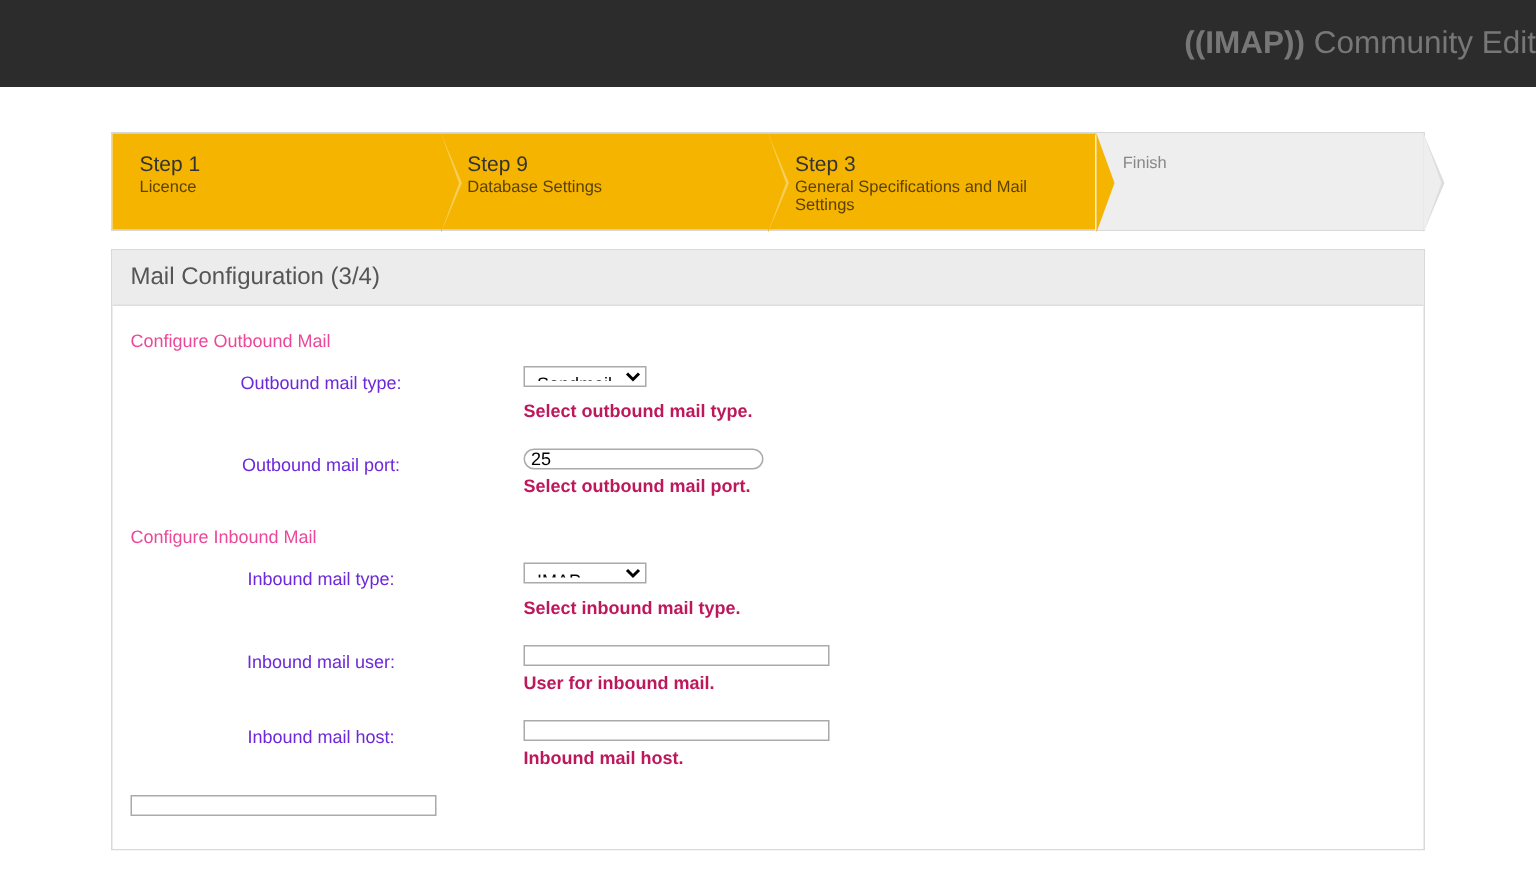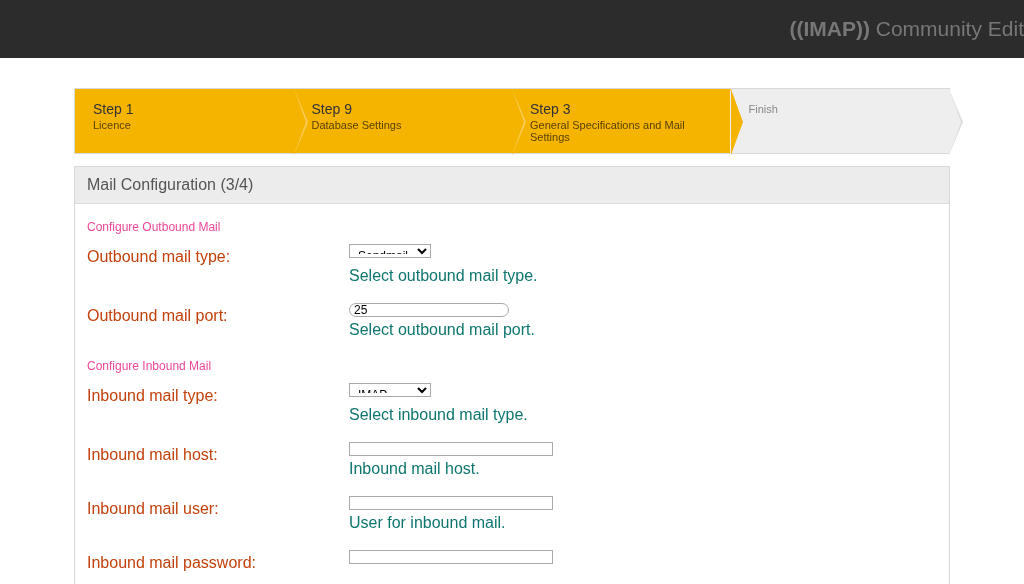--- a/index.html
+++ b/index.html
@@ -102,31 +102,32 @@
     color: #ec4899;
     margin: 6px 0 10px 0;
   }
   .frow {
     display: flex;
     align-items: flex-start;
     margin-bottom: 4px;
   }
   .flabel {
     width: 262px;
-    text-align: left;
-    color: #c2410c;
-    font-size: 16px;
+    text-align: center;
+    color: #6d28d9;
+    font-size: 12px;
     padding-top: 4px;
     padding-right: 8px;
   }
   .fctrl { flex: 1; }
   .hint {
-    color: #0f766e;
-    font-size: 16px;
+    color: #be185d;
+    font-size: 12px;
     margin: 4px 0 14px 0;
+    font-weight: bold;
   }
   select, input[type=text], input[type=password] {
     border: 1px solid #aaa;
     padding: 3px 4px;
     font-size: 12px;
     height: 14px;
     background: #fff;
   }
   select { width: 82px; }
   .w-port { width: 160px; border-radius: 10px; }
@@ -199,37 +200,36 @@
         <div class="flabel">Inbound mail type:</div>
         <div class="fctrl">
           <select>
             <option>IMAP</option>
           </select>
           <div class="hint">Select inbound mail type.</div>
         </div>
       </div>
 
       <div class="frow">
+        <div class="flabel">Inbound mail user:</div>
+        <div class="fctrl">
+          <input type="text" class="w-wide" value="" style="">
+          <div class="hint">User for inbound mail.</div>
+        </div>
+      </div>
+
+      <div class="frow">
         <div class="flabel">Inbound mail host:</div>
         <div class="fctrl">
           <input type="text" class="w-wide" value="" style="">
           <div class="hint">Inbound mail host.</div>
         </div>
       </div>
 
       <div class="frow">
-        <div class="flabel">Inbound mail user:</div>
-        <div class="fctrl">
-          <input type="text" class="w-wide" value="" style="">
-          <div class="hint">User for inbound mail.</div>
-        </div>
-      </div>
-
-      <div class="frow">
-        <div class="flabel">Inbound mail password:</div>
         <div class="fctrl">
           <input type="password" class="w-wide" value="" style="">
           
         </div>
       </div>
 
     </div>
   </div>
 
 </div>

